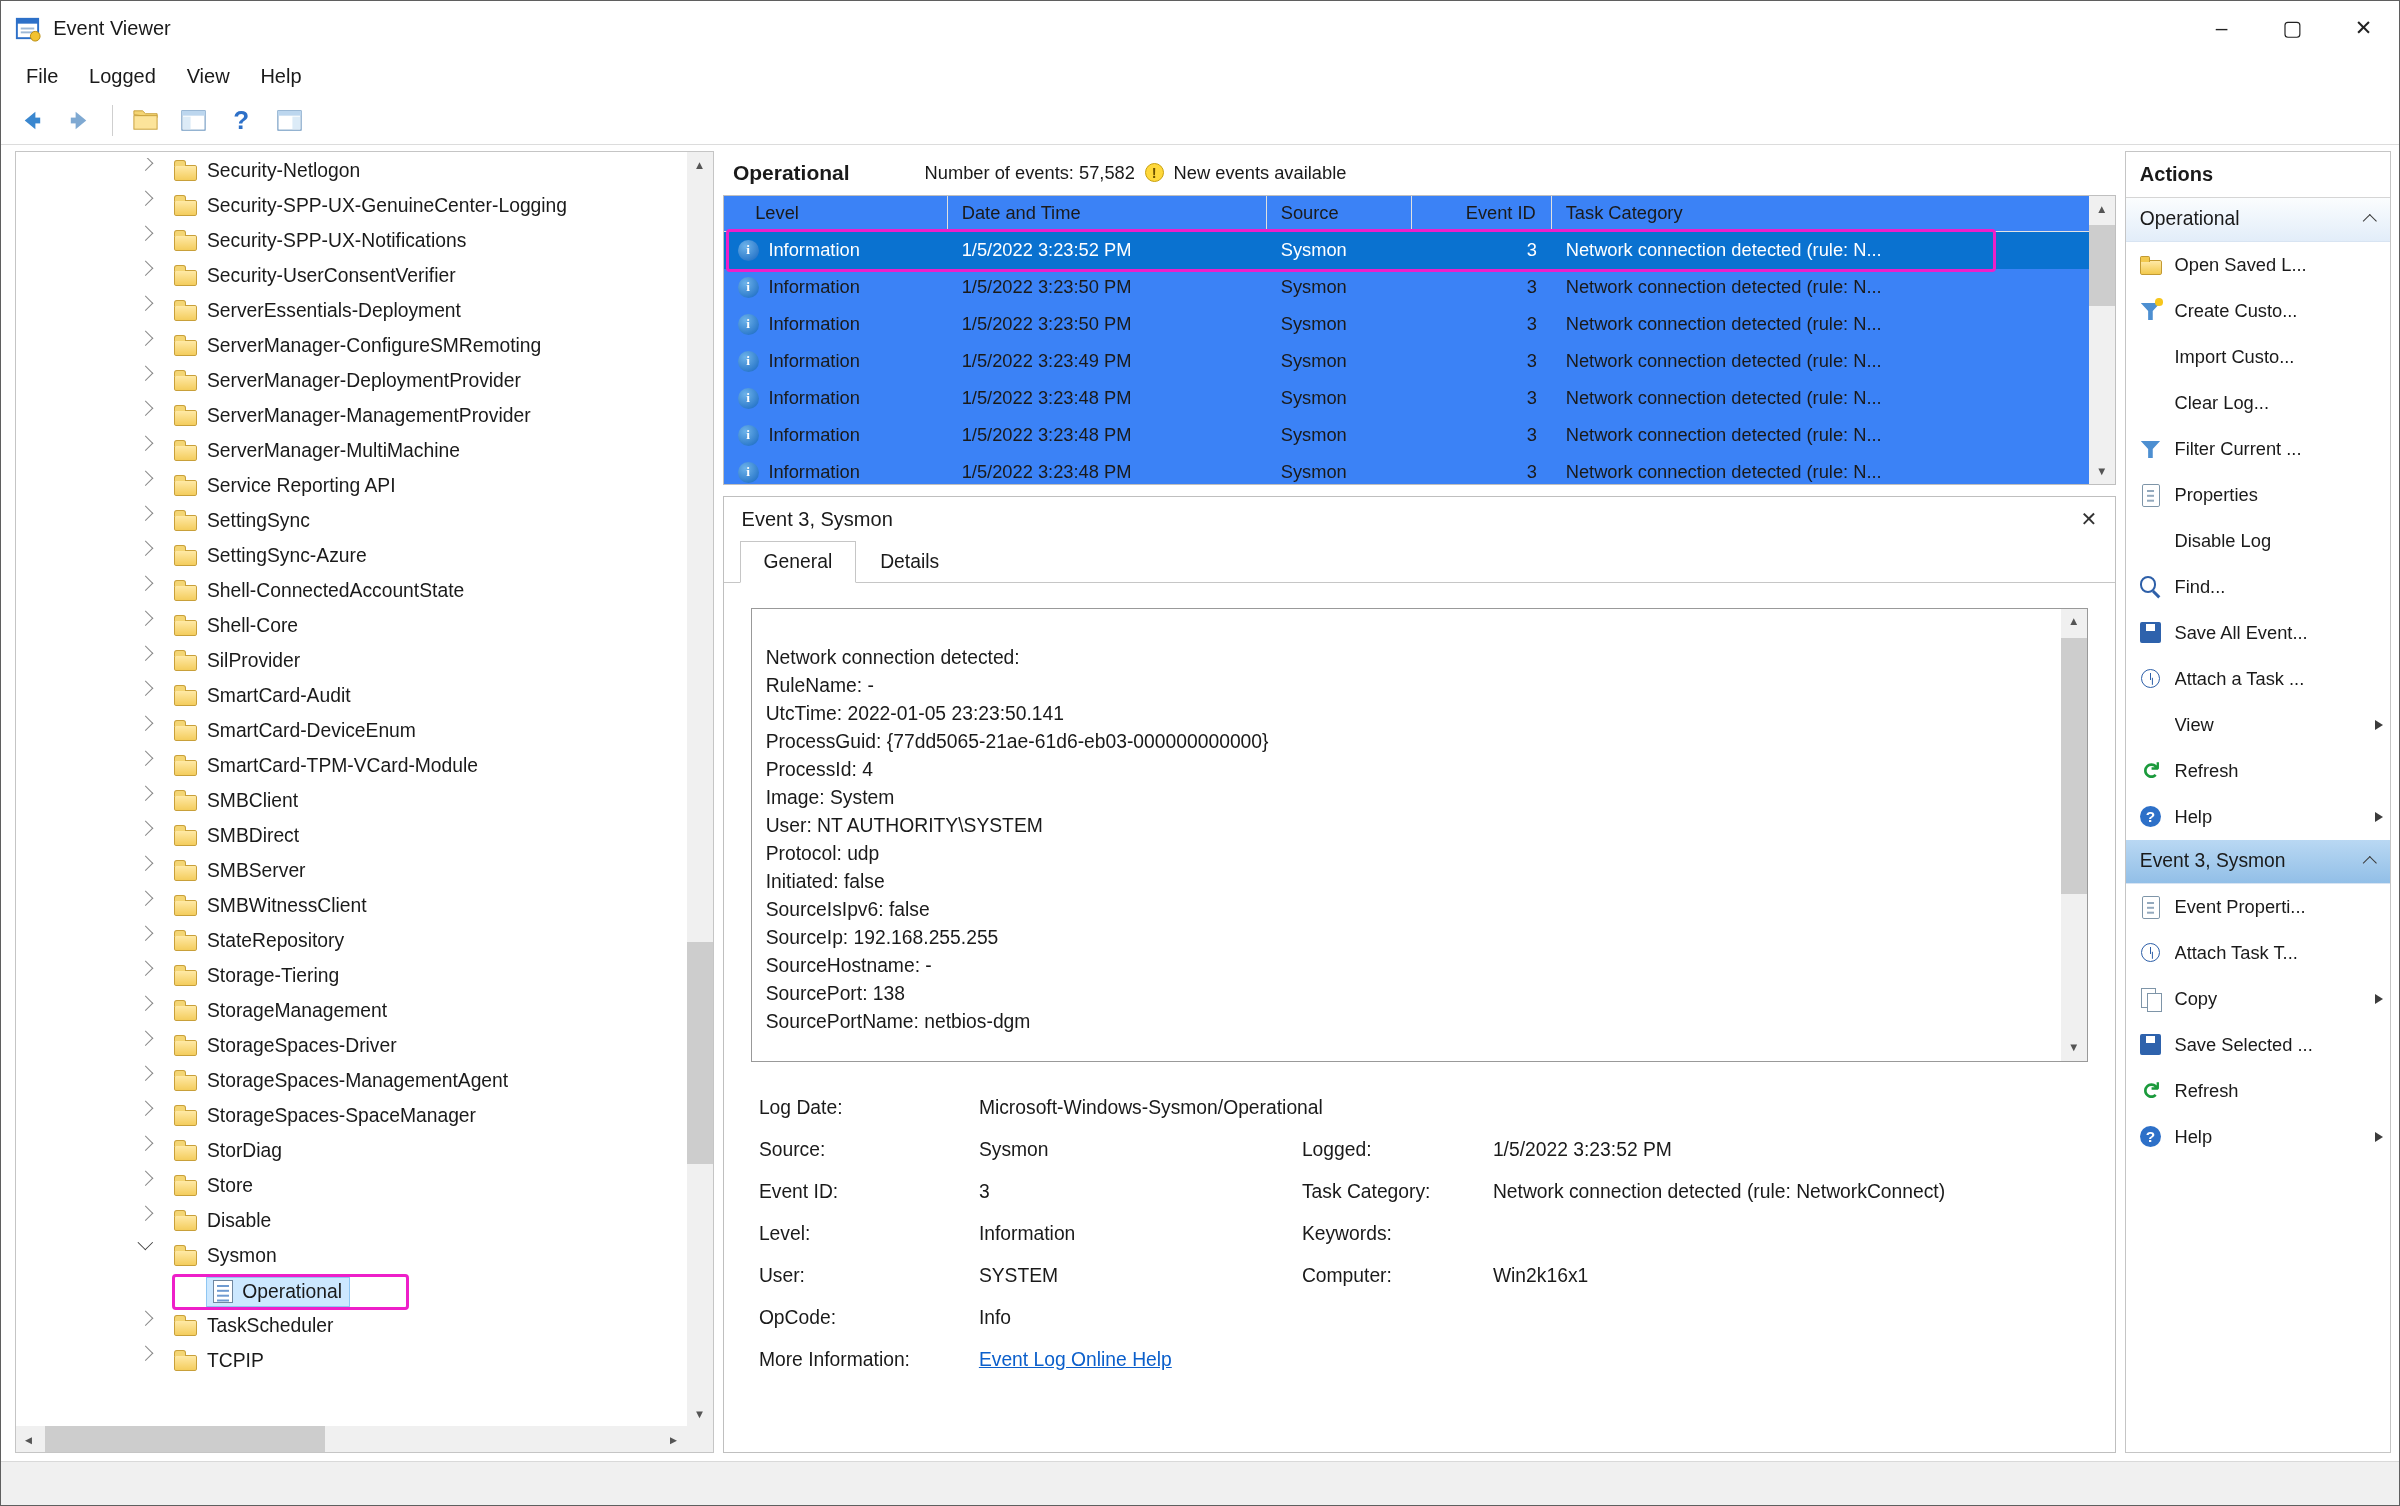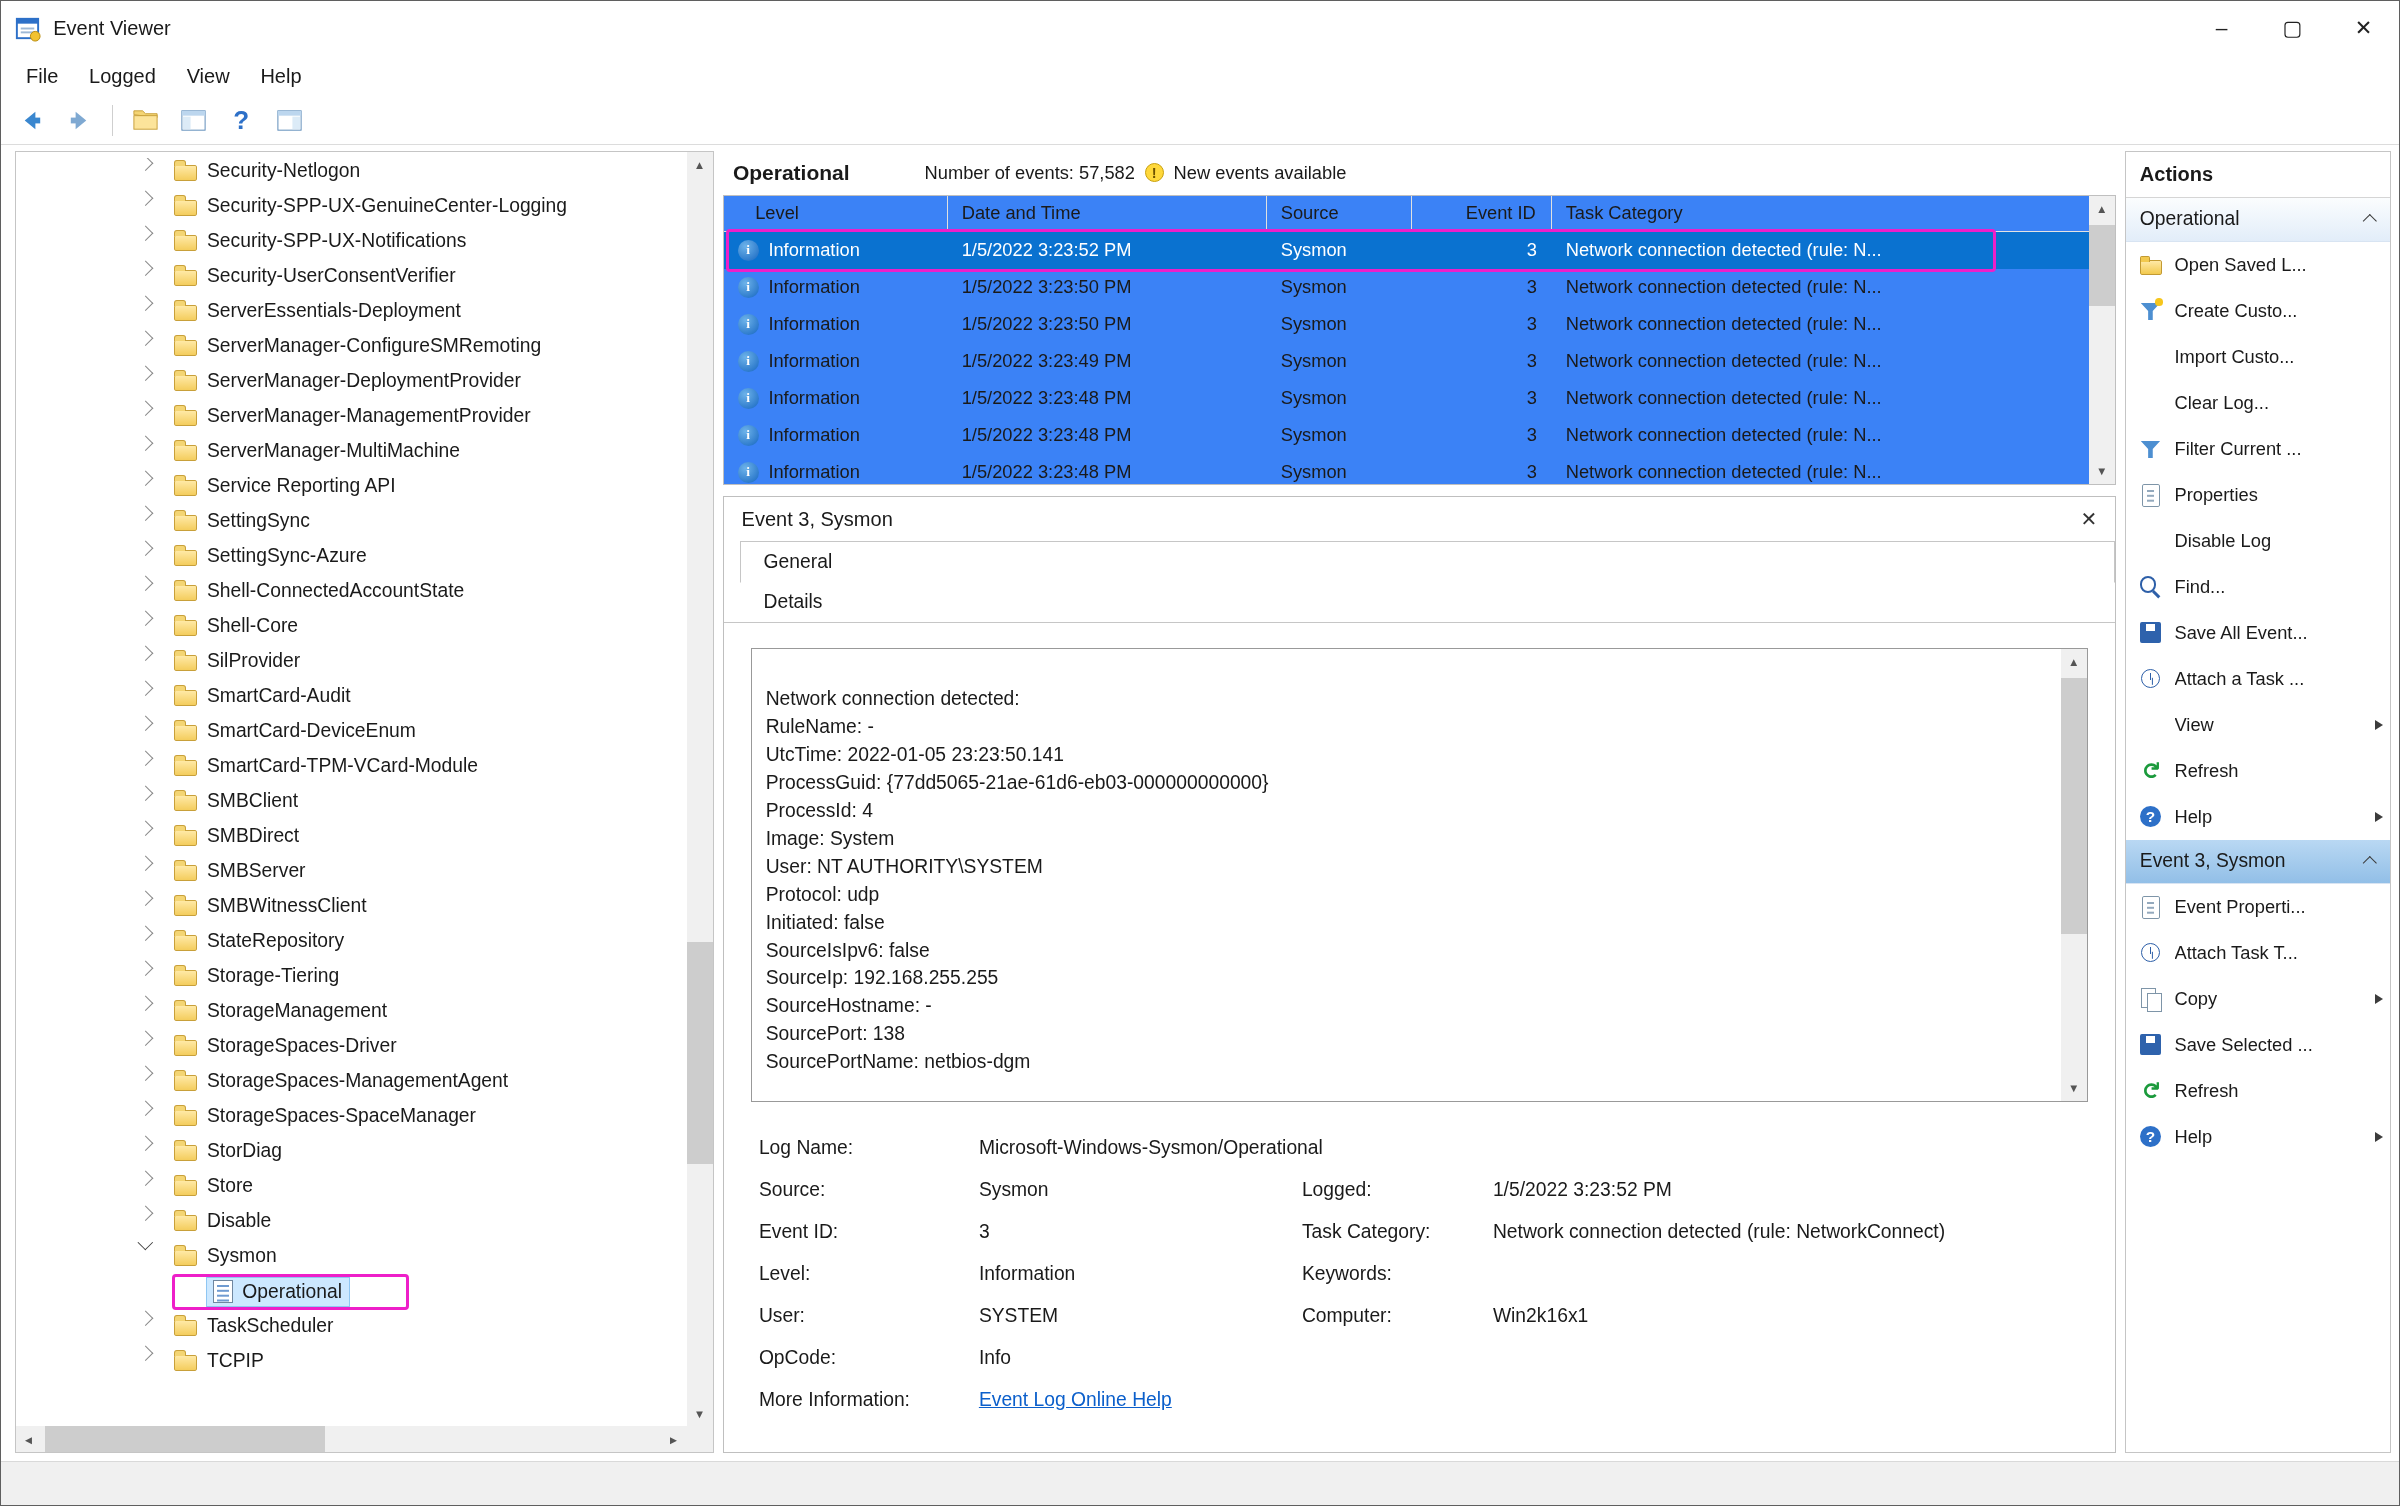--- a/index.html
+++ b/index.html
@@ -84,21 +84,21 @@
   .info-icon { width:21px; height:21px; border-radius:50%; background:radial-gradient(circle at 35% 30%, #6db3ea, #1565c0); color:#fff; display:inline-flex; align-items:center; justify-content:center; font-size:13.5px; font-weight:bold; font-family:"Liberation Serif",serif; margin-right:9.7px; flex:none; }
   .info-icon::after { content:'i'; }
   .ev-sbv { right:0; top:0; bottom:0; width:26px; }
   .ev-sbv .btn-up { top:0; } .ev-sbv .btn-down { bottom:0; }
   .ev-sbv .thumb { left:0; width:26px; top:29px; height:81px; }
 
   
   .detail-box { margin-top:11.6px; flex:1; border:1px solid #bfbfbf; background:#fff; display:flex; flex-direction:column; min-height:0; }
   .detail-title { height:44px; display:flex; align-items:center; padding:0 17.4px; font-size:20px; }
   .detail-close { margin-left:auto; font-size:20px; color:#333; }
-  .tabstrip { display:flex; padding-left:15.4px; border-bottom:1px solid #c6c6c6;flex-direction:column; }
+  .tabstrip { display:flex; padding-left:15.4px; border-bottom:1px solid #c6c6c6; }
   .tab { font-size:19.3px; padding:8.7px 23px; border:1px solid transparent; margin-bottom:-1px; }
   .tab.active { background:#fff; border-color:#c6c6c6; border-bottom-color:#fff; }
   .detail-content { flex:1; padding:25px 27px 0 27px; min-height:0; }
   .gen-box { height:454px; border:1px solid #999; position:relative; padding:7.7px 39px 7.7px 13.5px; font-size:19.3px; line-height:1.45; white-space:pre-line; overflow:hidden; }
   .gen-sbv { right:0; top:0; bottom:0; width:26px; }
   .gen-sbv .btn-up { top:0; } .gen-sbv .btn-down { bottom:0; }
   .gen-sbv .thumb { left:0; width:26px; top:29px; height:256px; }
   .fields { margin-top:35px; display:grid; grid-template-columns:220px 323px 191px 1fr; row-gap:20px; font-size:19.3px; padding:0 7.7px; }
   .field-row { display:contents; }
   .f-label, .f-value { white-space:nowrap; }
@@ -639,21 +639,21 @@
 SourcePortName: netbios-dgm</span>
             <div class="sb gen-sbv">
               <span class="btn btn-up">▲</span>
               <span class="thumb"></span>
               <span class="btn btn-down">▼</span>
             </div>
           </div>
           <div class="fields">
 
               <div class="field-row">
-                <span class="f-label">Log Name:</span>
+                <span class="f-label">Log Date:</span>
                 <span class="f-value">Microsoft-Windows-Sysmon/Operational</span>
                 <span class="f-label"></span>
                 <span class="f-value"></span>
               </div>
 
               <div class="field-row">
                 <span class="f-label">Source:</span>
                 <span class="f-value">Sysmon</span>
                 <span class="f-label">Logged:</span>
                 <span class="f-value">1/5/2022 3:23:52 PM</span>

